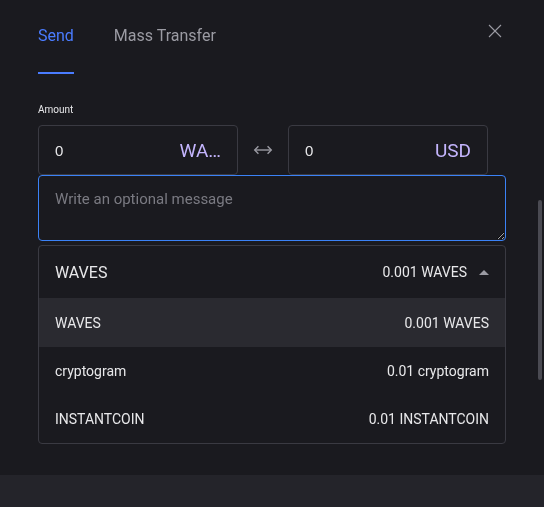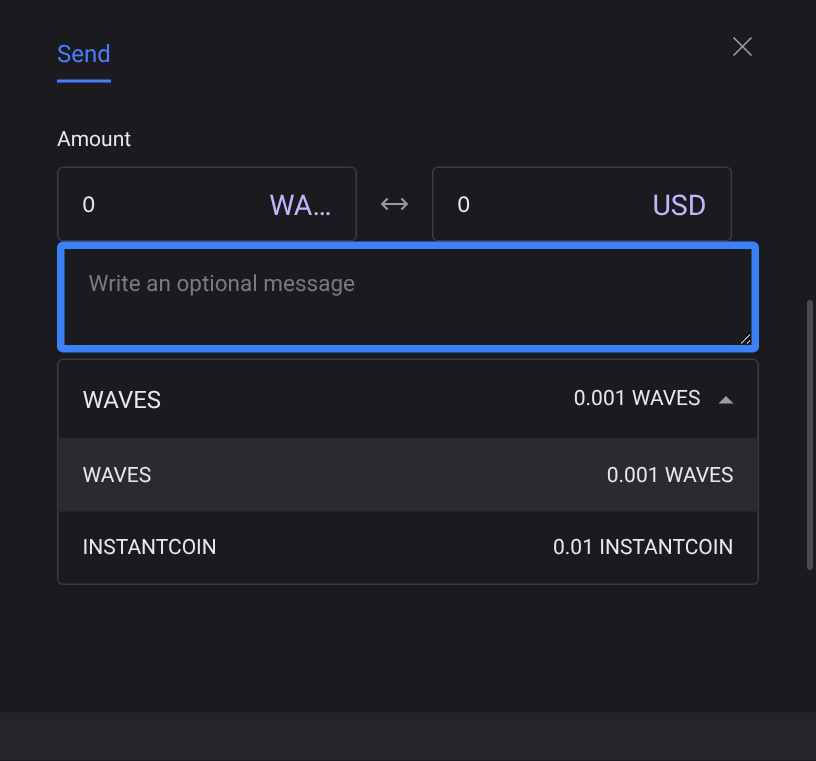--- a/index.html
+++ b/index.html
@@ -28,35 +28,35 @@
   .tabs {
     display: flex;
     gap: 40px;
     padding-top: 26px;
     padding-bottom: 10px;
   }
   .tab {
     font-size: 16px;
     color: #9b9ba3;
     cursor: pointer;
-    padding-bottom: 8px;
+    padding-bottom: 27px;
     position: relative;
   }
   .tab.active {
     color: #4a7cff;
   }
   .tab.active::after {
     content: "";
     position: absolute;
     left: 0; right: 0; bottom: -2px;
     height: 2px;
     background: #4a7cff;
   }
   .section-label {
-    font-size: 14px;
+    font-size: 10px;
     color: #e8e8ea;
     margin-top: 22px;
     margin-bottom: 10px;
   }
   .amount-row {
     display: flex;
     align-items: center;
     gap: 0;
   }
   .amount-box {
@@ -88,21 +88,21 @@
   }
   .swap-icon {
     width: 50px;
     display: flex;
     align-items: center;
     justify-content: center;
     color: #9b9ba3;
   }
   .swap-icon svg { width: 22px; height: 22px; }
   .description-box {
-    border: 5px solid #3b82f6;
+    border: 1px solid #3b82f6;
     border-radius: 4px;
     min-height: 64px;
     padding: 14px 16px;
     background: transparent;
     resize: vertical;
     width: 100%;
     color: #e8e8ea;
     font-family: inherit;
     font-size: 15px;
     outline: none;
@@ -176,20 +176,21 @@
 
   <div class="close-icon">
     <svg viewBox="0 0 24 24" fill="none" stroke="currentColor" stroke-width="1.5">
       <line x1="4" y1="4" x2="20" y2="20"></line>
       <line x1="20" y1="4" x2="4" y2="20"></line>
     </svg>
   </div>
 
   <div class="tabs">
     <div class="tab active">Send</div>
+    <div class="tab">Mass Transfer</div>
   </div>
 
   <div class="section-label">Amount</div>
   <div class="amount-row">
     <div class="amount-box">
       <input class="amount-input" value="0" style="">
       <span class="currency-suffix">WA…</span>
     </div>
     <div class="swap-icon">
       <svg viewBox="0 0 24 24" fill="none" stroke="currentColor" stroke-width="1.5">
@@ -215,20 +216,24 @@
         <span>0.001 WAVES</span>
         <span class="caret"></span>
       </span>
     </div>
     <div class="fee-options">
       <div class="fee-option highlight">
         <span>WAVES</span>
         <span>0.001 WAVES</span>
       </div>
       <div class="fee-option">
+        <span>cryptogram</span>
+        <span>0.01 cryptogram</span>
+      </div>
+      <div class="fee-option">
         <span>INSTANTCOIN</span>
         <span>0.01 INSTANTCOIN</span>
       </div>
     </div>
   </div>
 
 </div>
 
 <div class="scrollbar"></div>
 <div class="footer"></div>

